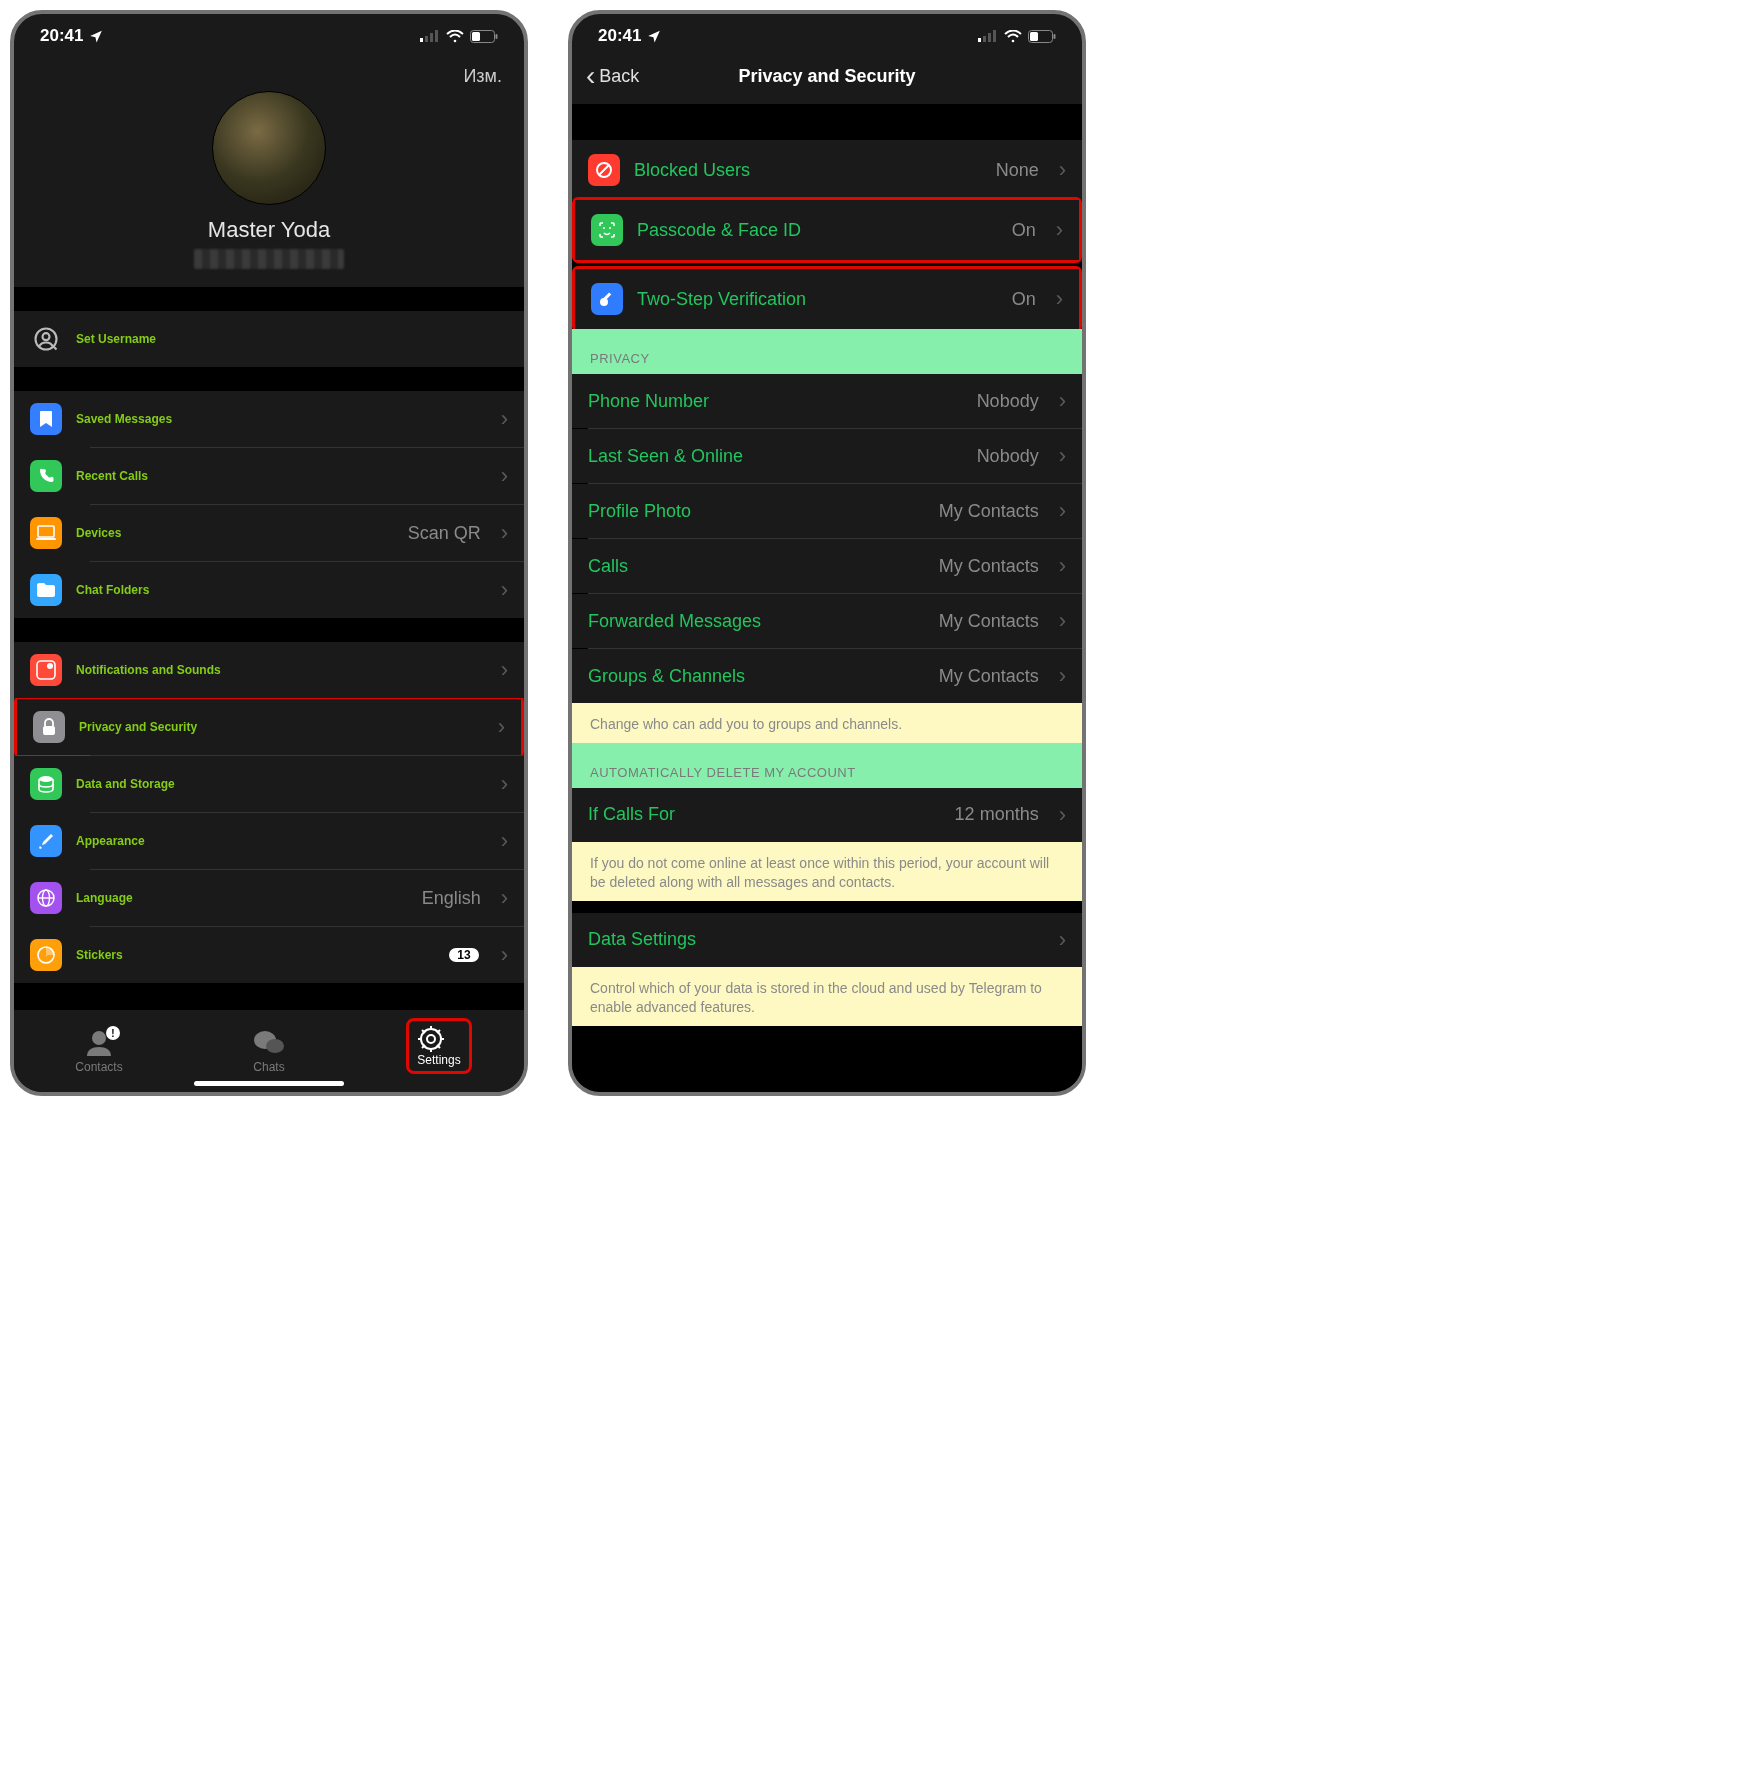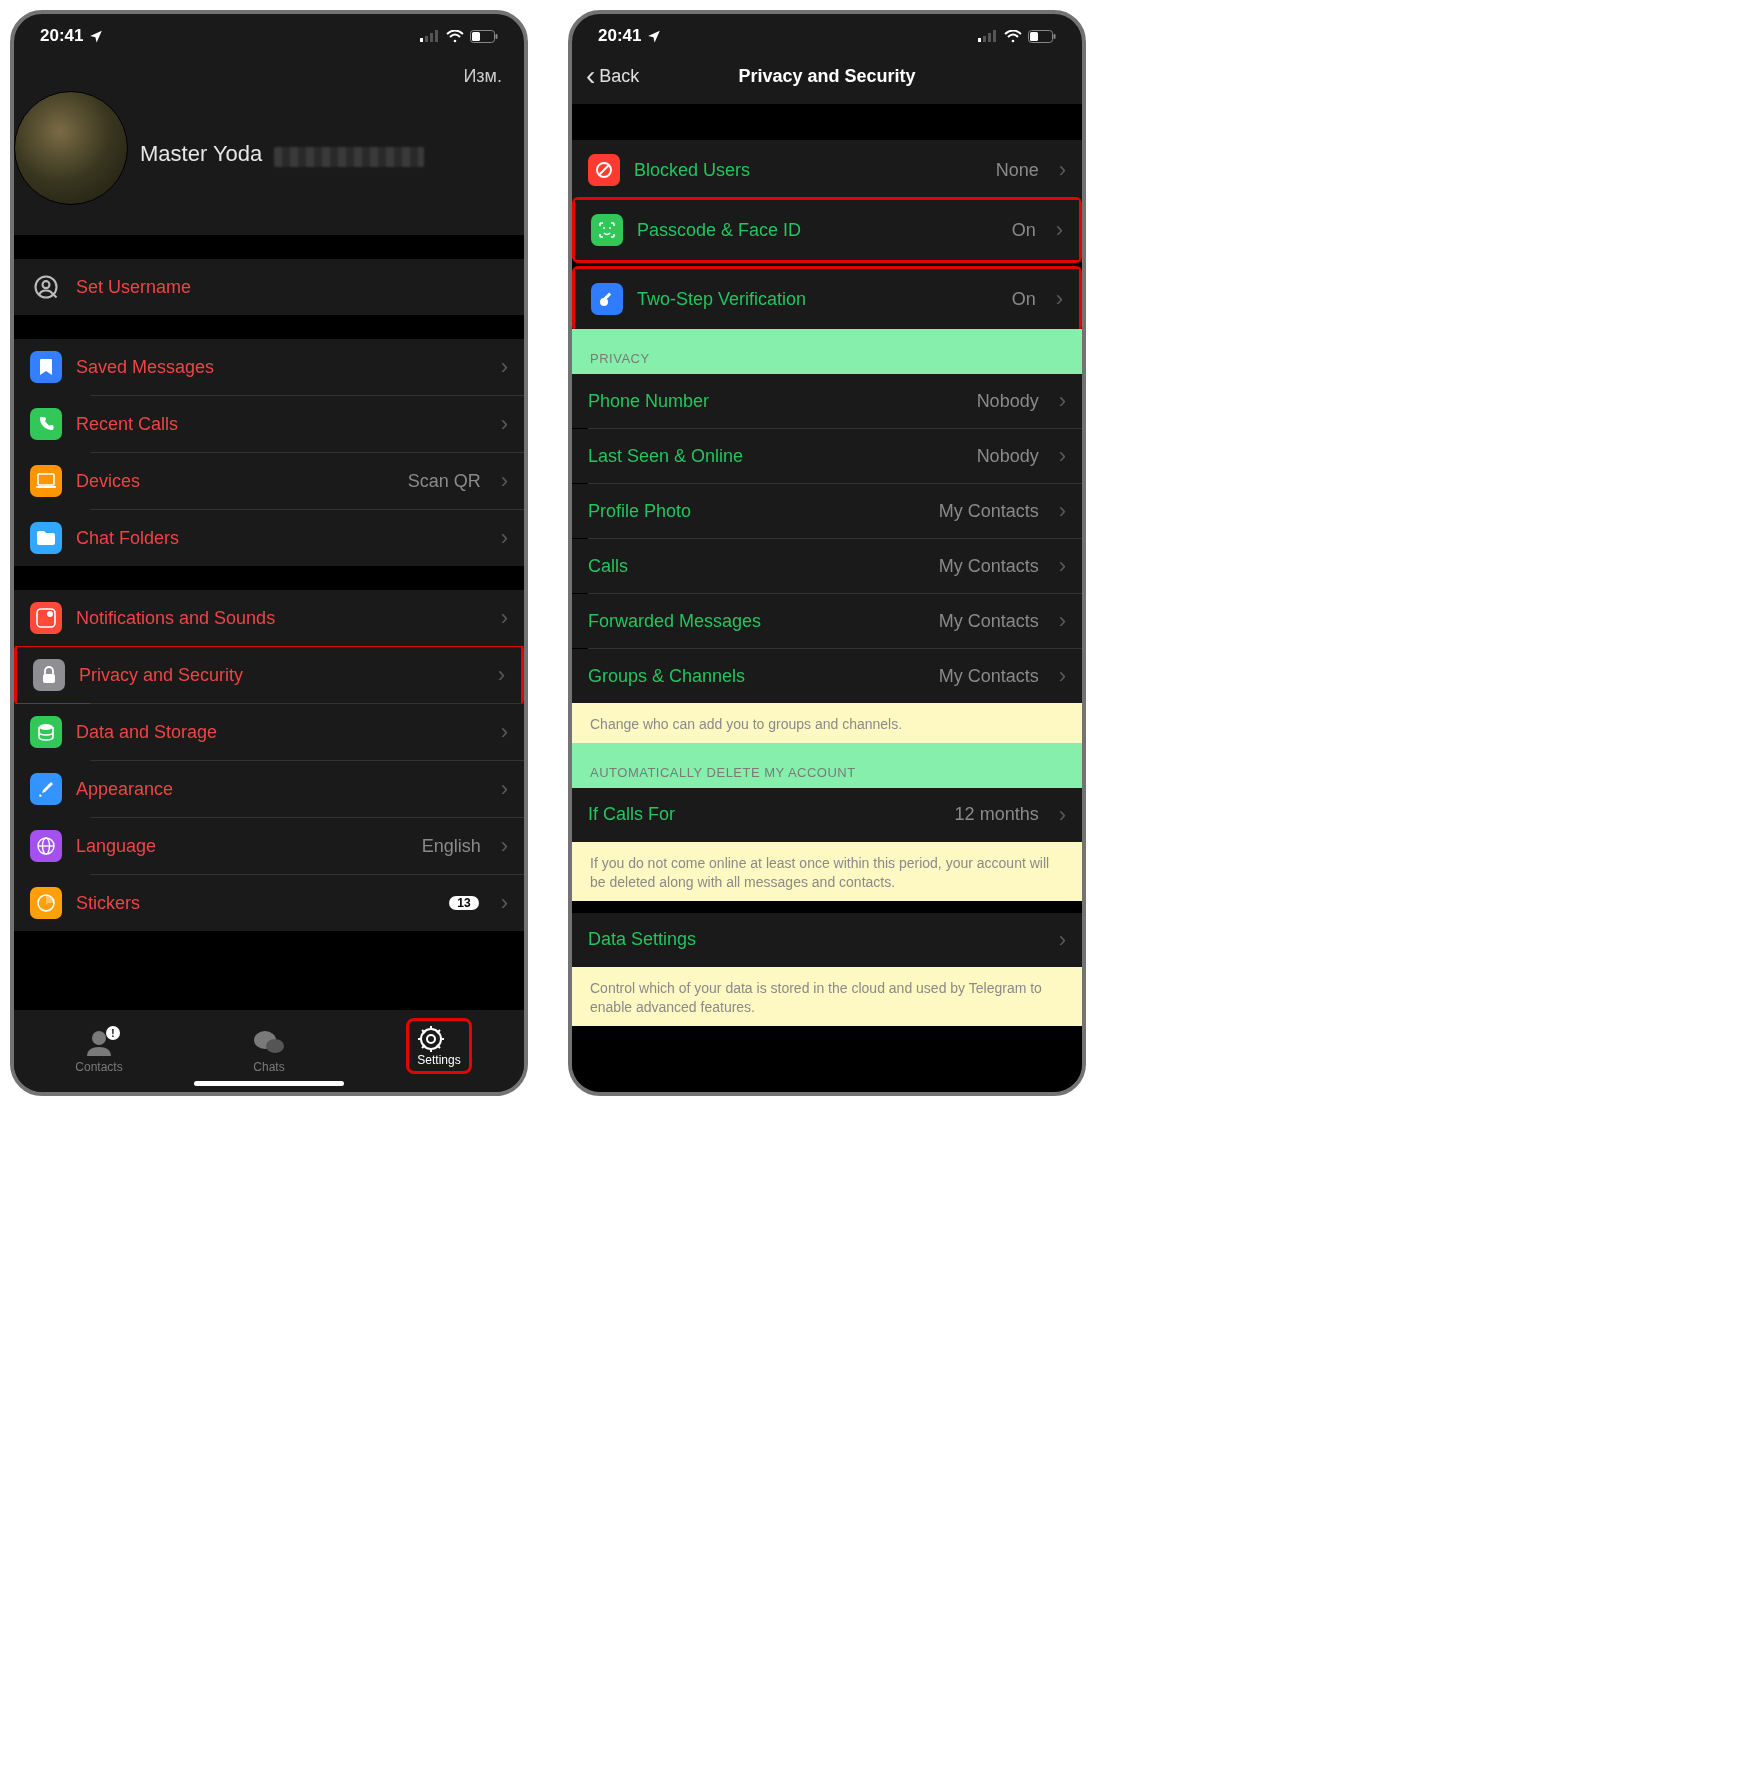--- a/index.html
+++ b/index.html
@@ -38,23 +38,23 @@
   
   .header-left {
     display: flex;
     justify-content: flex-end;
     padding: 14px 22px 4px;
     font-size: 18px;
     color: #ccc;
   }
   .avatar-block {
     display: flex;
+    flex-direction: column;
     align-items: center;
     padding: 0 0 18px;
-    gap: 12px;
   }
   .avatar {
     width: 114px; height: 114px;
     border-radius: 50%;
     background: radial-gradient(circle at 40% 35%, #7a6b44 0%, #3a3720 50%, #1a180c 100%);
     margin-bottom: 12px;
     border:1px solid #000;
   }
   .display-name { font-size: 22px; font-weight: 500; color:#e6e6e6; }
   .phone-blur {
@@ -76,21 +76,21 @@
     position: relative;
   }
   .row .icon-box {
     width: 32px; height: 32px;
     border-radius: 7px;
     display:flex; align-items:center; justify-content:center;
     flex-shrink:0;
     font-size: 18px;
     color:#fff;
   }
-  .row-label { flex: 1; font-size: 18px; color: #ef4444; }
+  .row-label { flex: 1; font-size: 12px; color: #84cc16; font-weight: bold; }
   .row-value { font-size: 18px; color: #8a8a8a; margin-right: 6px; }
   .chev { color: #5a5a5a; font-size: 22px; font-weight:300; }
   .badge {
     background:#fff; color:#000; border-radius:10px;
     padding:0 8px; font-size:12px; font-weight:600;
     margin-right:8px;
   }
   .hl {
     border: 3px solid #e10600;
     border-radius: 6px;

